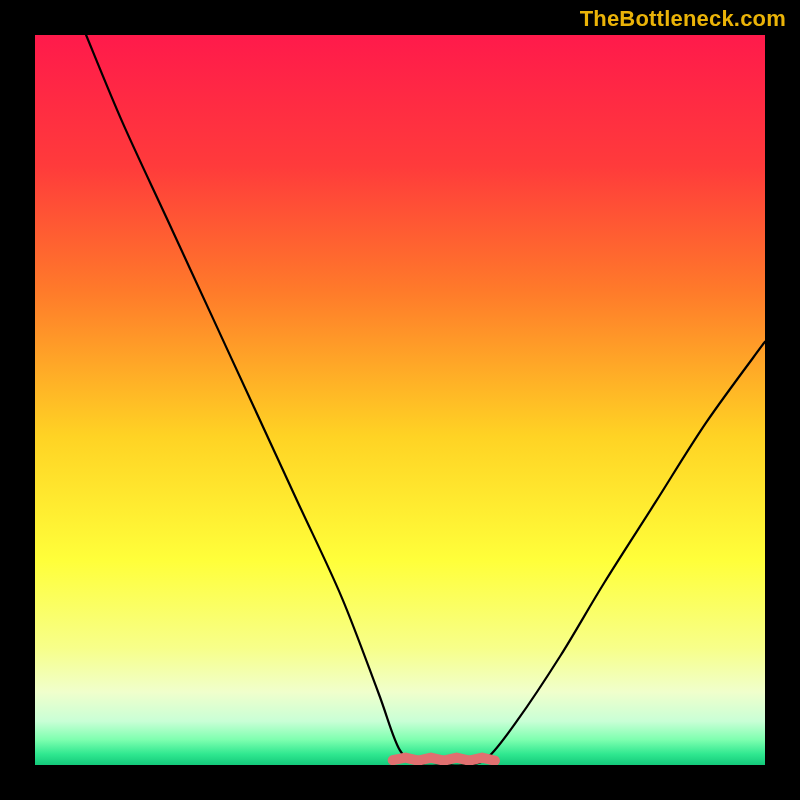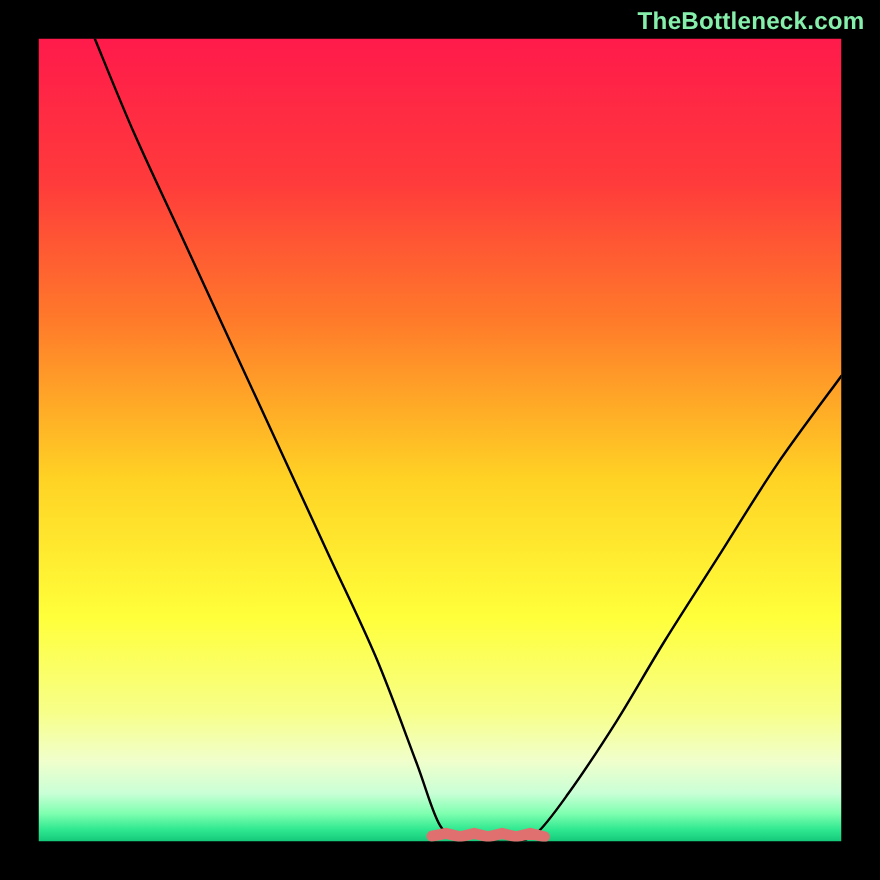--- a/index.html
+++ b/index.html
@@ -22,21 +22,21 @@
     left: 35px;
     top: 35px;
     width: 730px;
     height: 730px;
     
   }
   .watermark {
     position: absolute;
     top: 6px;
     right: 14px;
-    color: #86efac;
+    color: #eab308;
     font-size: 22px;
     font-weight: 600;
     letter-spacing: 0.2px;
     user-select: none;
   }
   svg {
     display: block;
   }
 </style>
 </head>

